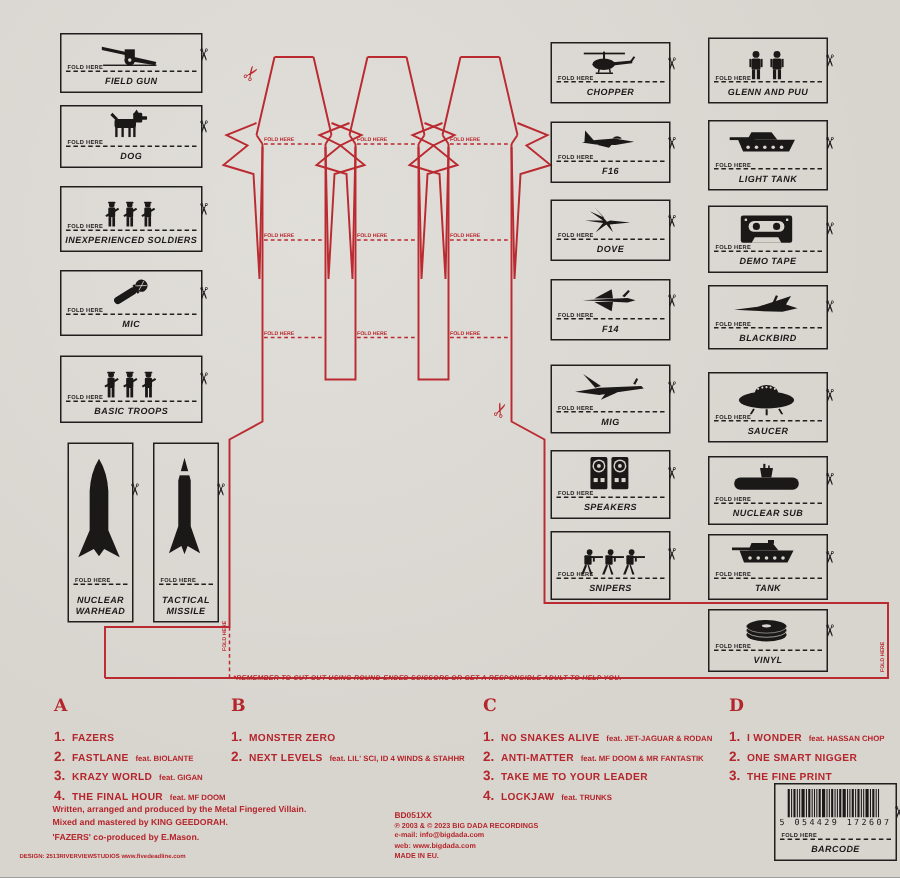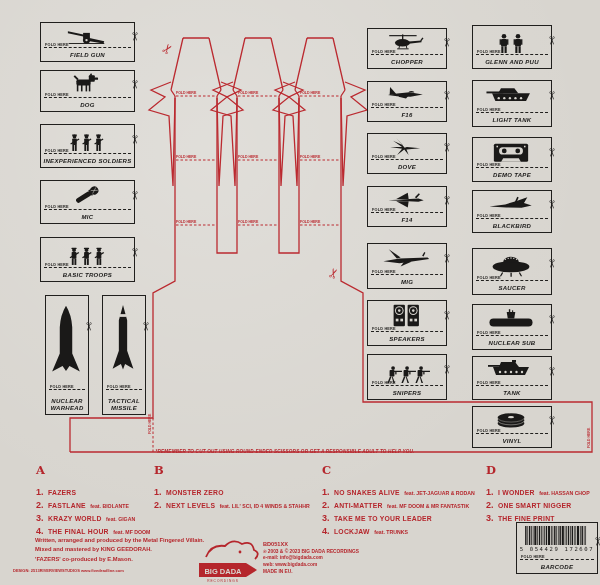--- a/index.html
+++ b/index.html
@@ -73,29 +73,20 @@
   <div class="note red">*REMEMBER TO CUT OUT USING ROUND-ENDED SCISSORS OR GET A RESPONSIBLE ADULT TO HELP YOU.</div>
 
   <div class="credits">
     <div>Written, arranged and produced by the Metal Fingered Villain.</div>
     <div>Mixed and mastered by KING GEEDORAH.</div>
     <div>'FAZERS' co-produced by E.Mason.</div>
   </div>
 
   <div class="design">DESIGN: 2513RIVERVIEWSTUDIOS www.fivedeadline.com</div>
 
-  <div class="biglogo">
-    <svg viewBox="0 0 64 44" width="64" height="44">
-      <path d="M10,17 q5,-13 19,-11 q8,-8 17,-2 q10,-4 12,6 q7,3 1,9" fill="none" stroke="#b5262c" stroke-width="1.8"></path>
-      <circle cx="44" cy="12" r="1.4" fill="#b5262c"></circle>
-      <path d="M3,23 h47 l11,7 -11,7 H3 z" fill="#b5262c"></path>
-      <text x="27" y="33.5" text-anchor="middle" font-size="7.5" font-weight="bold" fill="#d8d5cf">BIG DADA</text>
-      <text x="27" y="42" text-anchor="middle" font-size="3.2" letter-spacing="1" fill="#b5262c">RECORDINGS</text>
-    </svg>
-  </div>
 
   <div class="labelblock">
     <div class="cat">BD051XX</div>
     <div>℗ 2003 &amp; © 2023 BIG DADA RECORDINGS</div>
     <div>e-mail: info@bigdada.com</div>
     <div>web: www.bigdada.com</div>
     <div class="made">MADE IN EU.</div>
   </div>
 <div class="box" style="left: 40px; top: 22px; width: 95px; height: 40px;">
       <svg viewBox="0 0 100 52" preserveAspectRatio="xMidYMid meet" style="position:absolute;left:2px;top:1px;width:87px;height:22px" fill="#1a1918">

